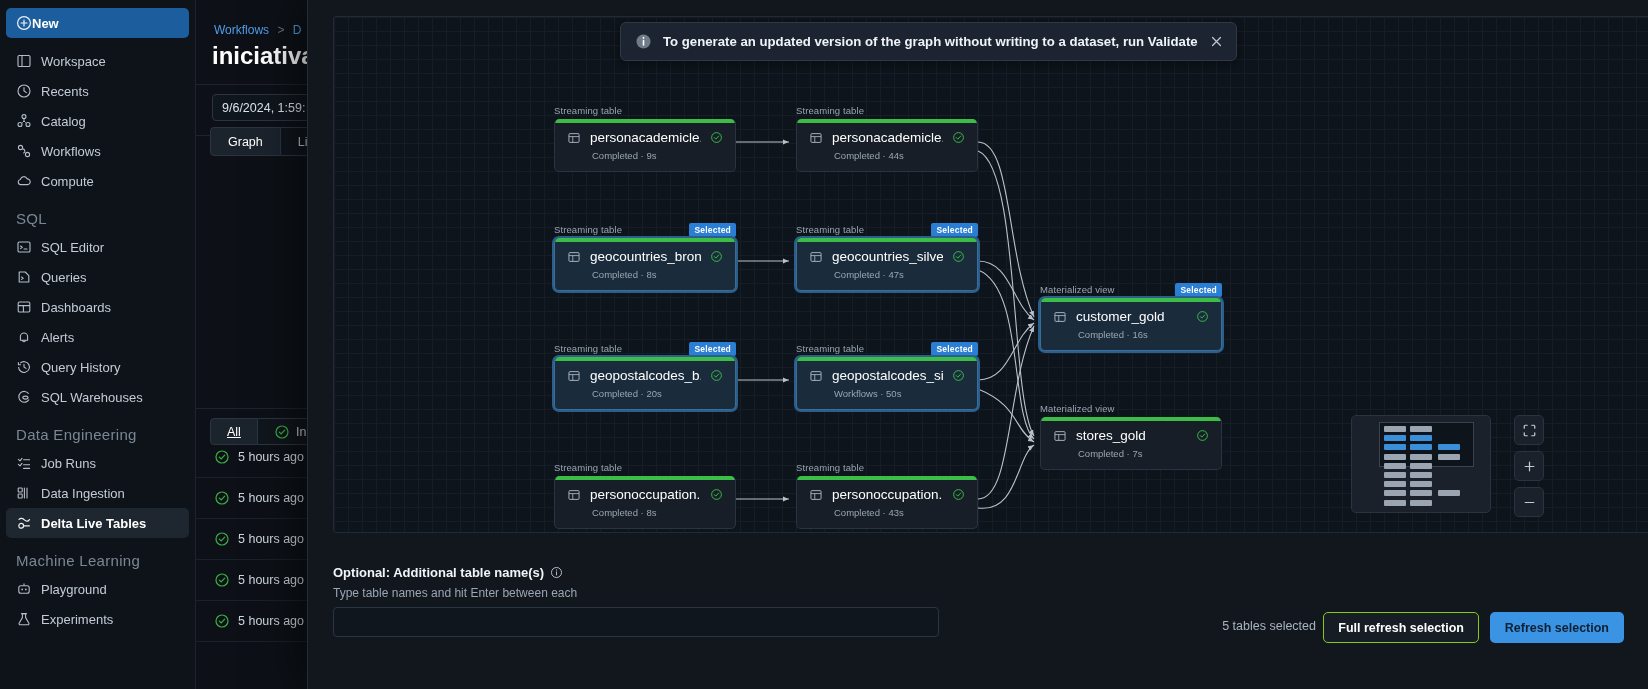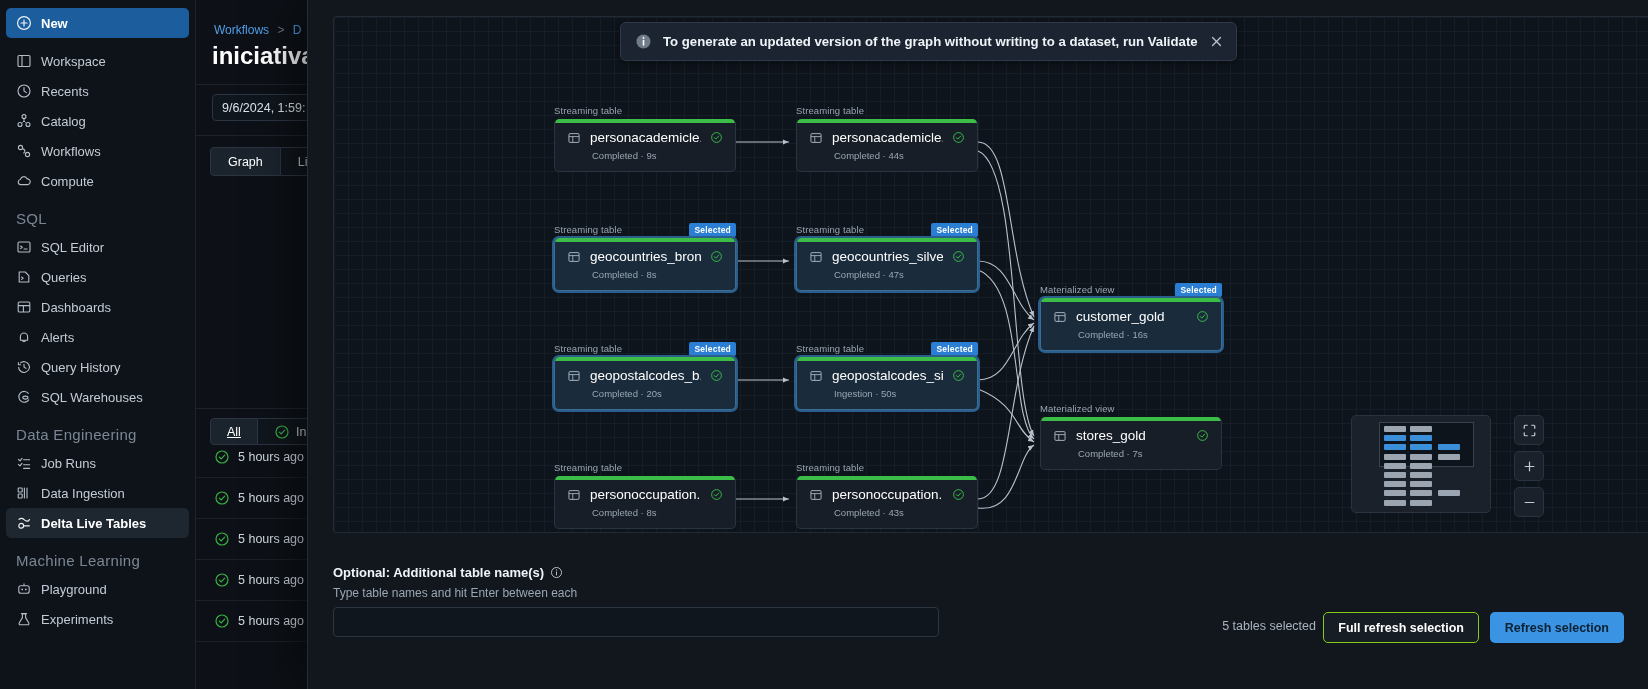--- a/index.html
+++ b/index.html
@@ -14,21 +14,21 @@
 
   
   #sidebar {
     position: absolute; left: 0; top: 0; width: 196px; height: 689px;
     background: #0e1319; border-right: 1px solid #1d242e;
     padding-top: 6px;
   }
   .new-btn {
     margin: 2px 6px 8px 6px; height: 30px; border-radius: 5px;
     background: #1c5d9e; display: flex; align-items: center;
-    padding: 0 10px; gap: 9px; cursor: pointer;
+    padding: 0 10px; cursor: pointer;
   }
   .new-btn .lbl { font-size: 13px; font-weight: 600; color: #ffffff; }
   .nav-item {
     height: 30px; display: flex; align-items: center; gap: 9px;
     padding: 0 10px; margin: 0 6px; border-radius: 5px; cursor: pointer;
     color: #c3ccd6; font-size: 13px;
   }
   .nav-item.active { background: #1e2630; color: #fff; font-weight: 600; }
   .nav-sec {
     font-size: 15px; color: #7b8694; letter-spacing: .3px;
@@ -50,21 +50,21 @@
   }
   .hr1 { position: absolute; left: 0; top: 84px; width: 1452px; height: 1px; background: #1d242e; }
   .datefield {
     position: absolute; left: 16px; top: 94px; height: 27px; width: 230px;
     border: 1px solid #2b3542; border-radius: 4px; background: #10161d;
     display: flex; align-items: center; padding: 0 9px;
     font-size: 12.5px; color: #dbe2ea;
   }
   .hr2 { position: absolute; left: 0; top: 135px; width: 1452px; height: 1px; background: #1d242e; }
   .seg {
-    position: absolute; left: 14px; top: 147px; display: flex;
+    position: absolute; left: 14px; top: 127px; display: flex;
   }
   .seg .s {
     height: 29px; padding: 0 17px; display: flex; align-items: center;
     font-size: 12.5px; color: #c3ccd6; border: 1px solid #2b3542;
     background: #10161d; cursor: pointer;
   }
   .seg .s:first-child { border-radius: 4px 0 0 4px; background: #1b232d; color: #fff; }
   .seg .s:last-child { border-left: none; border-radius: 0 4px 4px 0; }
   .hr3 { position: absolute; left: 0; top: 408px; width: 1452px; height: 1px; background: #1d242e; }
   .filt { position: absolute; left: 14px; top: 418px; display: flex; }
@@ -498,21 +498,21 @@
                 <svg width="14" height="14" viewBox="0 0 16 16">
                   <rect x="2.2" y="3" width="11.6" height="10" rx="1.2" fill="none" stroke="#aab4c0" stroke-width="1.1"></rect>
                   <path d="M2.2 6.4h11.6M6.6 6.4V13" stroke="#aab4c0" stroke-width="1"></path>
                 </svg>    
                 <span class="nm">geopostalcodes_si...</span>
                 <svg width="13" height="13" viewBox="0 0 16 16">
                   <circle cx="8" cy="8" r="6" fill="none" stroke="#3bbd47" stroke-width="1.2"></circle>
                   <path d="M5.3 8.1 7.2 10l3.5-3.8" fill="none" stroke="#3bbd47" stroke-width="1.2" stroke-linecap="round"></path>
                 </svg>
               </div>  
-              <div class="st">Ingestion · 50s</div>
+              <div class="st">Workflows · 50s</div>
             </div>
           </div>
           <div class="node" style="left: 220px; top: 445px; width: 182px;">
             <div class="kind">Streaming table</div>
             <div class="box">  
               <div class="row1">
                 <svg width="14" height="14" viewBox="0 0 16 16">
                   <rect x="2.2" y="3" width="11.6" height="10" rx="1.2" fill="none" stroke="#aab4c0" stroke-width="1.1"></rect>
                   <path d="M2.2 6.4h11.6M6.6 6.4V13" stroke="#aab4c0" stroke-width="1"></path>
                 </svg>    

